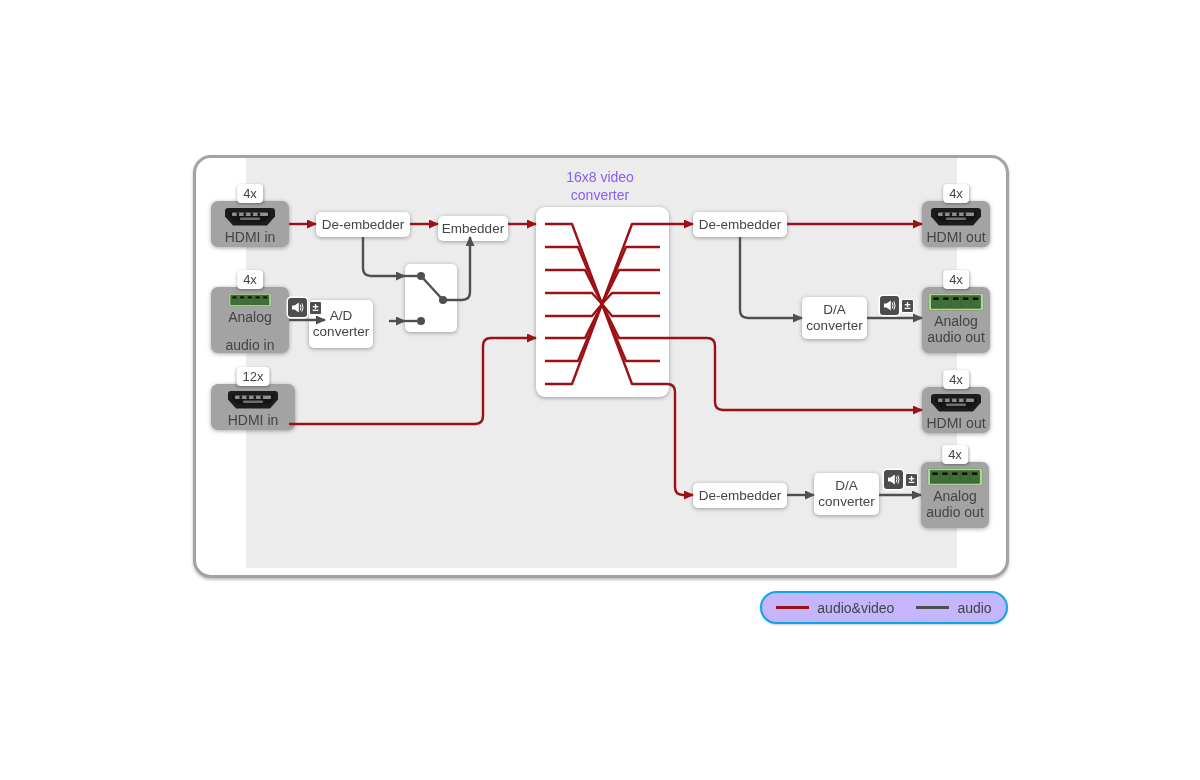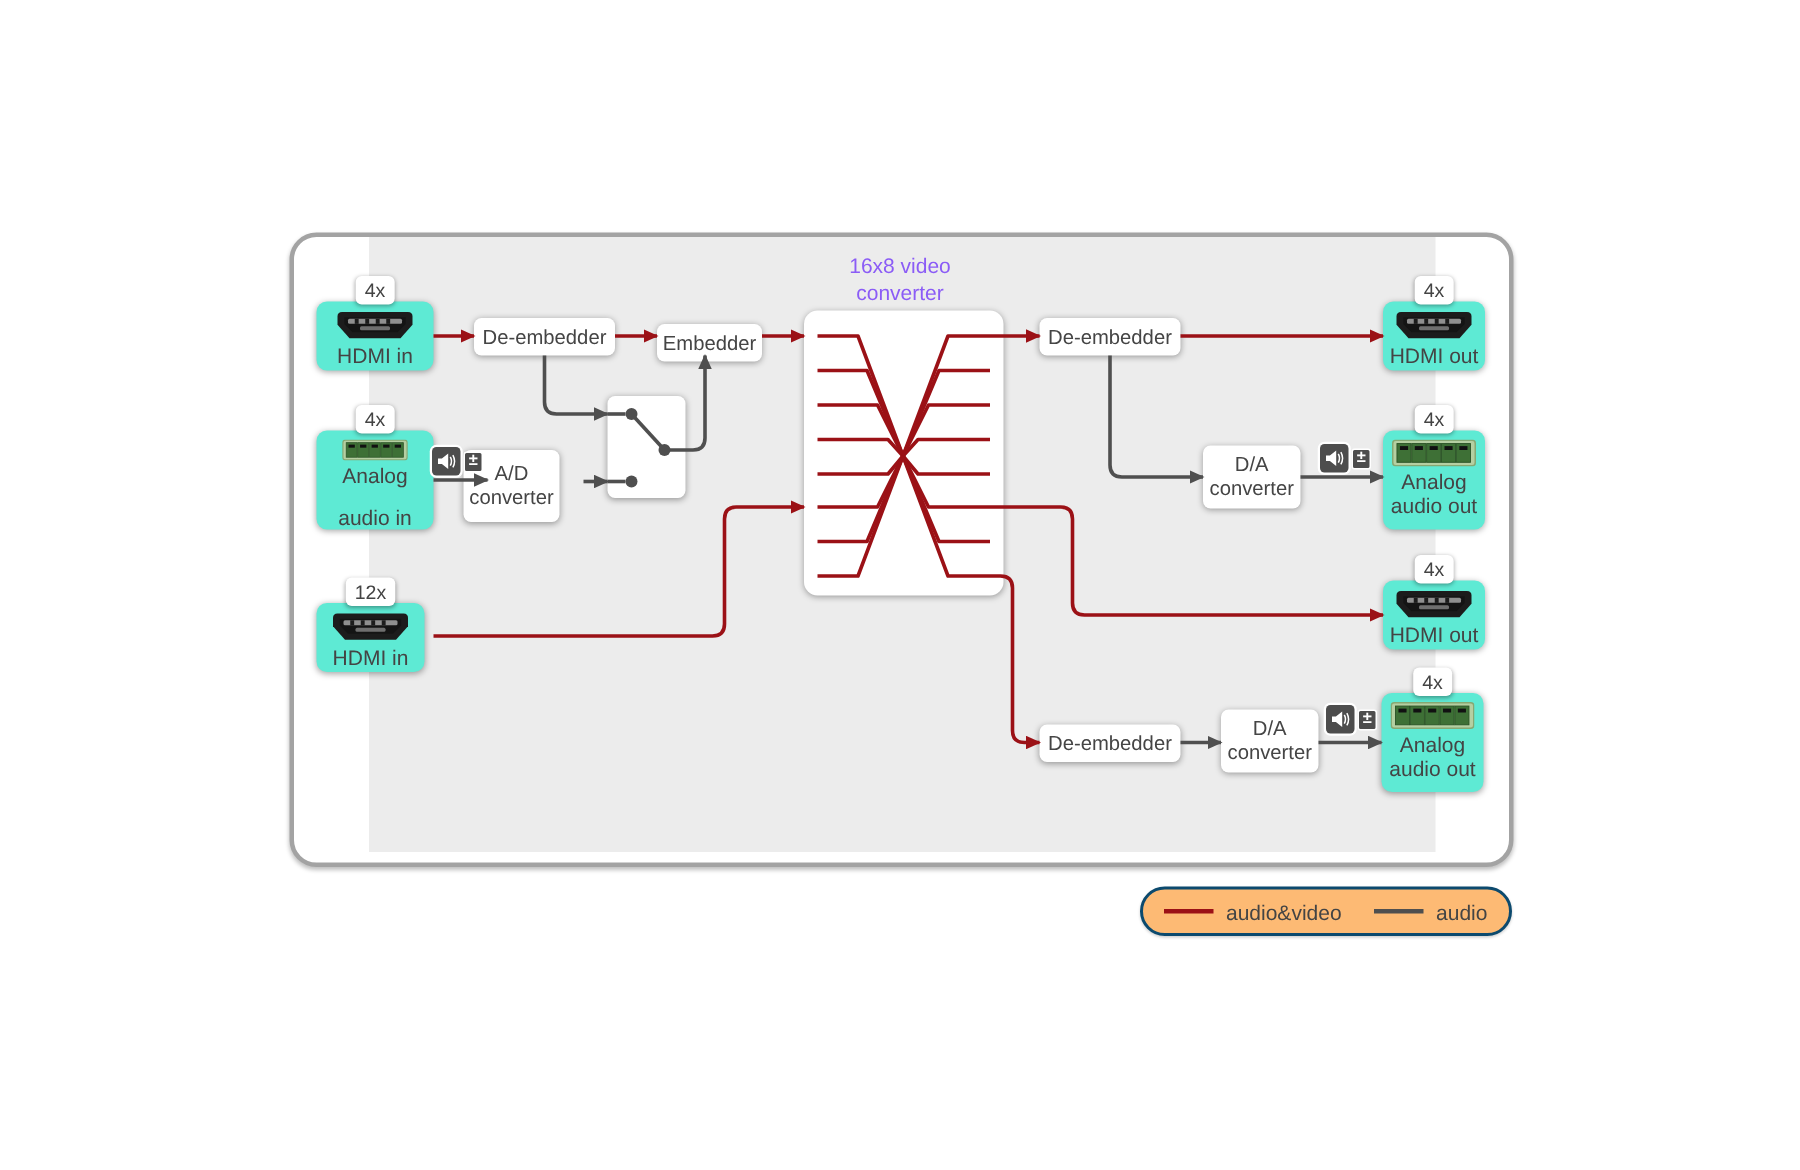--- a/index.html
+++ b/index.html
@@ -3,40 +3,40 @@
 <meta charset="utf-8">
 <style>
   html,body{margin:0;padding:0;background:#ffffff;}
   body{width:1200px;height:780px;font-family:"Liberation Sans",sans-serif;}
   .stage{position:relative;width:1200px;height:780px;overflow:hidden;}
   .panel{position:absolute;left:193px;top:155px;width:816px;height:423px;box-sizing:border-box;
          border:3px solid #a3a3a3;border-radius:18px;background:#fff;
          box-shadow:0 2px 3px rgba(0,0,0,0.25);z-index:1;}
   .panel-inner{position:absolute;left:246px;top:158px;width:711px;height:410px;background:#ececec;z-index:2;}
   .wires{position:absolute;left:0;top:0;z-index:5;pointer-events:none;}
-  .io-box{position:absolute;background:#5eead4;border-radius:7px;box-shadow:0 1px 4px rgba(0,0,0,0.35);
+  .io-box{position:absolute;background:#a3a3a3;border-radius:7px;box-shadow:0 1px 4px rgba(0,0,0,0.35);
           display:flex;flex-direction:column;align-items:center;padding-top:6px;box-sizing:border-box;z-index:3;}
   .badge{position:absolute;top:-17px;left:50%;transform:translateX(-50%);background:#fff;border-radius:4px;
          box-shadow:0 1px 3px rgba(0,0,0,0.35);font-size:13px;color:#444;padding:1px 6px;line-height:17px;white-space:nowrap;}
   .io-label{font-size:14px;color:#444;margin-top:2px;line-height:16px;text-align:right;white-space:nowrap;}
   .proc-box{position:absolute;background:#fff;border-radius:5px;box-shadow:0 1px 4px rgba(0,0,0,0.35);
             display:flex;flex-direction:column;align-items:center;justify-content:center;
             font-size:13.5px;color:#454545;line-height:16px;text-align:left;z-index:3;white-space:nowrap;}
   .xpoint{position:absolute;left:536px;top:207px;width:133px;height:190px;background:#fff;border-radius:9px;
           box-shadow:0 1px 4px rgba(0,0,0,0.35);z-index:3;}
   .xpoint-title{position:absolute;left:530px;top:168px;width:140px;text-align:center;
                 font-size:14px;color:#8b5cf6;line-height:18px;z-index:3;}
   .spk{position:absolute;display:flex;align-items:flex-start;z-index:6;}
   .spk-main{width:19px;height:19px;background:#4d4d4d;border-radius:3px;box-shadow:0 0 0 1.5px #fff;
             display:flex;align-items:center;justify-content:center;}
   .spk-plus{width:11px;height:12px;background:#4d4d4d;border:1px solid #fff;border-radius:2px;
             color:#fff;font-size:11px;font-weight:bold;line-height:11px;text-align:center;
             margin-left:2px;margin-top:3px;}
   .legend{position:absolute;left:760px;top:591px;width:248px;height:33px;box-sizing:border-box;
-          background:#fdba74;border:2px solid #0c4a6e;border-radius:17px;display:flex;align-items:center;
+          background:#c4b5fd;border:2px solid #0ea5e9;border-radius:17px;display:flex;align-items:center;
           justify-content:center;z-index:4;box-shadow:0 1px 2px rgba(0,0,0,0.2);}
   .swatch{display:inline-block;width:33px;height:3px;margin-right:8px;}
   .swatch.red{background:#9b1116;}
   .swatch.gray{background:#4f4f4f;}
   .legend-label{font-size:14px;color:#444;}
   .legend-label.first{margin-right:22px;}
 </style>
 </head>
 <body>
 
@@ -82,21 +82,21 @@
           <rect x="15.2" y="4.4" width="5.4" height="2.6"></rect>
         <rect x="25.1" y="4.4" width="5.4" height="2.6"></rect>
           <rect x="35.0" y="4.4" width="5.4" height="2.6"></rect>
         <rect x="44.9" y="4.4" width="5.4" height="2.6"></rect>
       </g>
     </svg>
     <div class="io-label">Analog</div>
     <div class="io-label" style="margin-top:12px">audio in</div>
   </div>
 
-  <div class="io-box" style="left:211px;top:402px;width:72px;height:46px">
+  <div class="io-box" style="left:211px;top:384px;width:84px;height:46px">
     <div class="badge">12x</div>
     <svg width="54" height="20" viewBox="0 0 54 20">
       <path d="M5,1 H49 Q52,1 52,4 V9.5 L44,18.5 H10 L2,9.5 V4 Q2,1 5,1 Z" fill="#1c1c1c"></path>
       <path d="M6.5,4.5 H47.5 V9 L42,14.5 H12 L6.5,9 Z" fill="#141414"></path>
       <rect x="9" y="5.5" width="36" height="3.4" rx="1" fill="#8f8f8f"></rect>
       <rect x="13.5" y="5.5" width="2.6" height="3.4" fill="#1c1c1c"></rect>
         <rect x="20.5" y="5.5" width="2.6" height="3.4" fill="#1c1c1c"></rect>
       <rect x="27.5" y="5.5" width="2.6" height="3.4" fill="#1c1c1c"></rect>
         <rect x="34.5" y="5.5" width="2.6" height="3.4" fill="#1c1c1c"></rect>
       <rect x="17" y="10.5" width="20" height="2.6" rx="1" fill="#6f6f6f"></rect>

